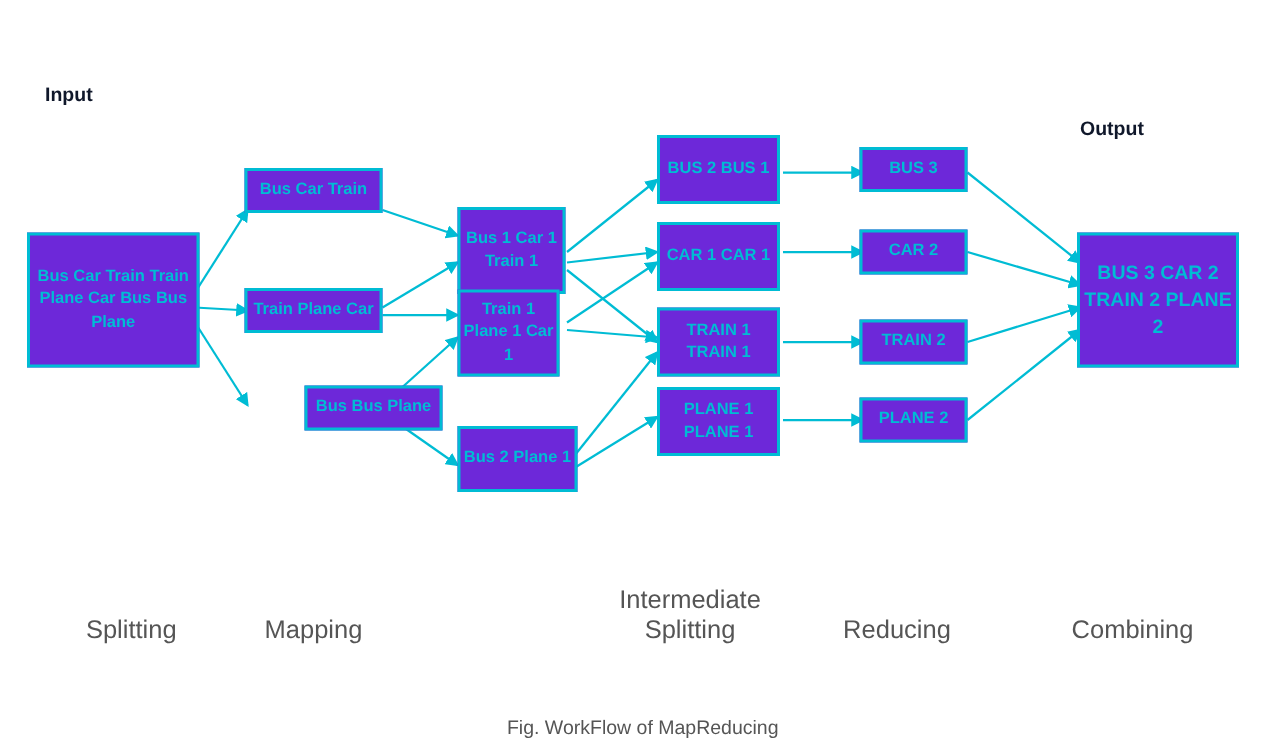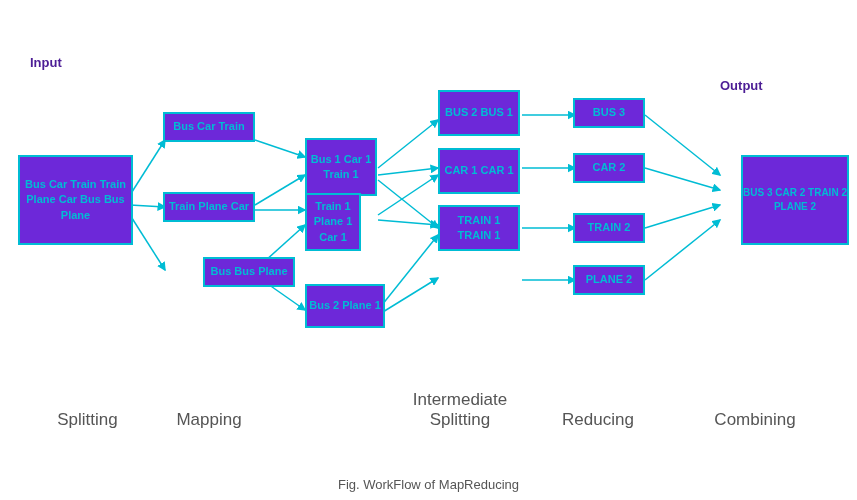--- a/index.html
+++ b/index.html
@@ -24,21 +24,21 @@
       font-size: 11px;
       font-weight: bold;
       text-align: center;
       display: flex;
       align-items: center;
       justify-content: center;
       line-height: 1.4;
     }
     .label {
       position: absolute;
-      color: #4c1d95;
+      color: #0f172a;
       font-size: 13px;
       font-weight: bold;
       text-align: center;
     }
     .section-label {
       position: absolute;
       bottom: 30px;
       color: #555;
       font-size: 17px;
       text-align: center;
@@ -117,41 +117,43 @@
 Train Plane Car
 Bus Bus Plane</div>
 
   <div class="box" style="left:163px; top:112px; width:92px; height:30px; font-size:11px;text-align:center;">Bus Car Train</div>
   <div class="box" style="left:163px; top:192px; width:92px; height:30px; font-size:11px;">Train Plane Car</div>
   <div class="box" style="left:163px; top:257px; width:92px; height:30px; font-size:11px;margin-left:40px;">Bus Bus Plane</div>
 
   <div class="box" style="left:305px; top:138px; width:72px; height:58px;">Bus 1
 Car 1
 Train 1</div>
-  <div class="box" style="left:305px; top:193px; width:56px; height:58px;">Train 1
+  <div class="box" style="left:305px; top:193px; width:68px; height:58px;">Train 1
 Plane 1
 Car 1</div>
   <div class="box" style="left:305px; top:284px; width:80px; height:44px;">Bus 2
 Plane 1</div>
 
   <div class="box" style="left:438px; top:90px; width:82px; height:46px;">BUS 2
 BUS 1</div>
   <div class="box" style="left:438px; top:148px; width:82px; height:46px;">CAR 1
 CAR 1</div>
   <div class="box" style="left:438px; top:205px; width:82px; height:46px;">TRAIN 1
 TRAIN 1</div>
+  <div class="box" style="left:438px; top:258px; width:82px; height:46px;">PLANE 1
+PLANE 1</div>
 
   <div class="box" style="left:573px; top:98px; width:72px; height:30px; font-size:11px;">BUS 3</div>
   <div class="box" style="left:573px; top:153px; width:72px; height:30px; font-size:11px;">CAR 2</div>
   <div class="box" style="left:573px; top:213px; width:72px; height:30px; font-size:11px;">TRAIN 2</div>
   <div class="box" style="left:573px; top:265px; width:72px; height:30px; font-size:11px;">PLANE 2</div>
 
   <div class="label" style="left:720px; top:55px;margin-top:23px;">Output</div>
 
-  <div class="box" style="left:741px; top:155px; width:108px; height:90px; font-size:10px;">BUS 3
+  <div class="box" style="left:718px; top:155px; width:108px; height:90px; font-size:13px;">BUS 3
 CAR 2
 TRAIN 2
 PLANE 2</div>
 
   <div class="section-label" style="left:30px; width:115px;">Splitting</div>
   <div class="section-label" style="left:163px; width:92px;">Mapping</div>
   <div class="section-label" style="left:400px; width:120px; text-align:center;">Intermediate<br>Splitting</div>
   <div class="section-label" style="left:548px; width:100px;">Reducing</div>
   <div class="section-label" style="left:695px; width:120px;">Combining</div>
 

